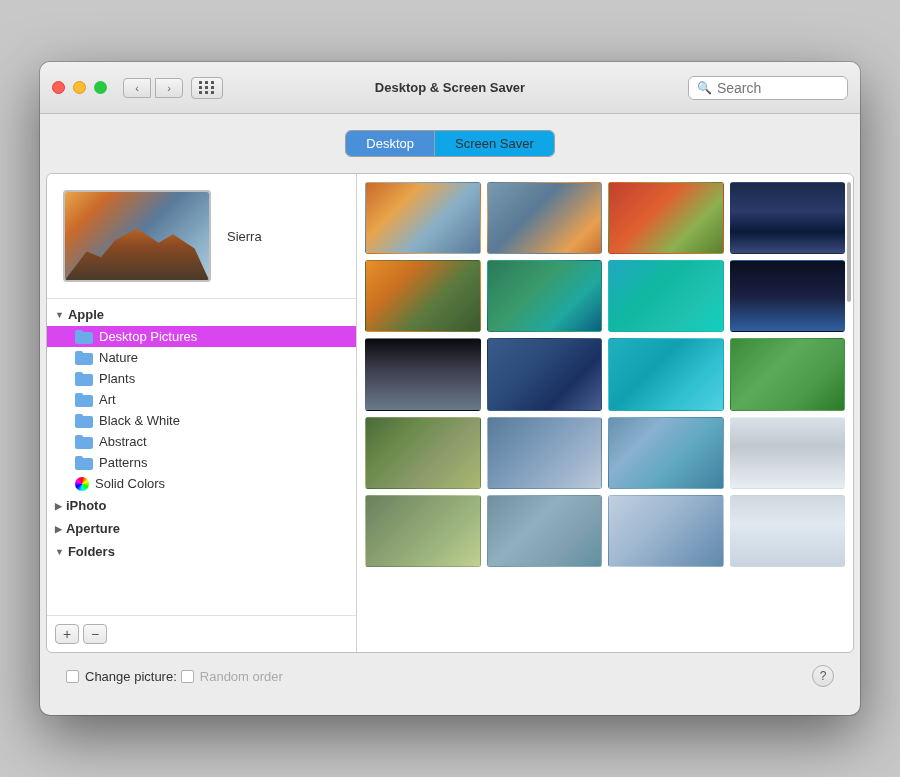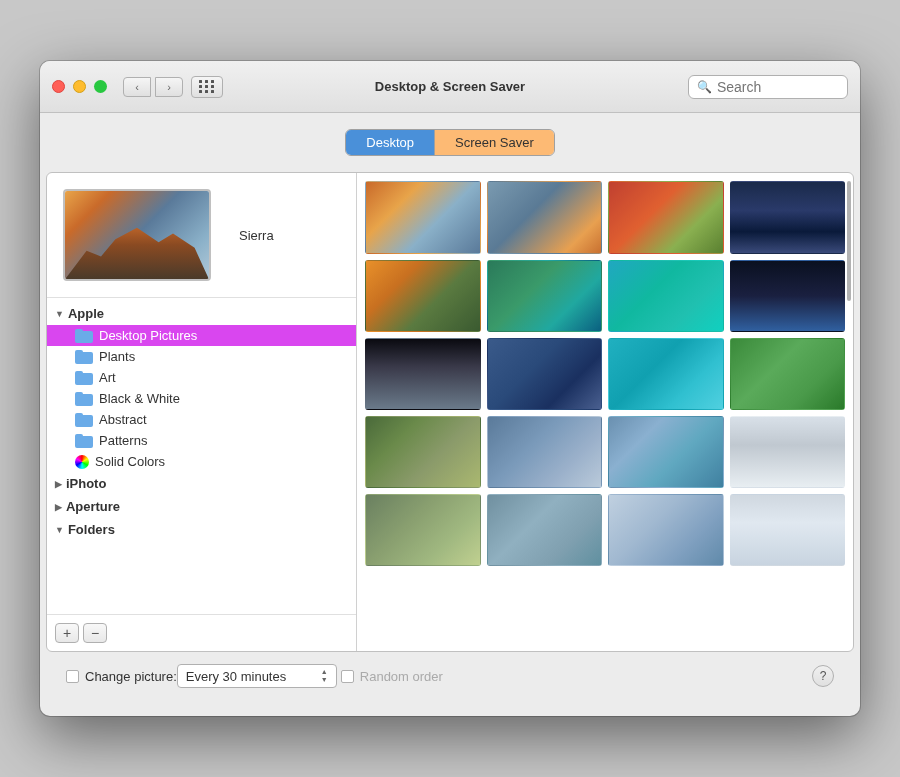--- a/index.html
+++ b/index.html
@@ -129,21 +129,21 @@
     .tab-group {
       display: flex;
       border: 1px solid #a0a0a0;
       border-radius: 6px;
       overflow: hidden;
     }
     .tab {
       padding: 5px 20px;
       font-size: 13px;
       cursor: pointer;
-      background: #fdba74;
+      background: #0ea5e9;
       color: #333;
       border: none;
     }
     .tab.active {
       background: #4a90d9;
       color: white;
       font-weight: 500;
     }
     .tab:not(:last-child) {
       border-right: 1px solid #a0a0a0;
@@ -159,21 +159,21 @@
     .preview-sidebar {
       width: 310px;
       border-right: 1px solid #d0d0d0;
       display: flex;
       flex-direction: column;
     }
     .preview-area {
       padding: 16px;
       display: flex;
       align-items: center;
-      gap: 28px;
+      gap: 16px;
       border-bottom: 1px solid #e0e0e0;
     }
     .preview-thumb {
       width: 148px;
       height: 92px;
       border-radius: 4px;
       border: 2px solid #c0c0c0;
       overflow: hidden;
       flex-shrink: 0;
     }
@@ -460,20 +460,27 @@
             <span class="triangle">▼</span>
             <span>Apple</span>
           </div>
 
           <div class="source-item selected">
             <div class="folder-icon">
               <div class="folder-tab"></div>
               <div class="folder-body"></div>
             </div>
             <span>Desktop Pictures</span>
+          </div>
+          <div class="source-item">
+            <div class="folder-icon">
+              <div class="folder-tab"></div>
+              <div class="folder-body"></div>
+            </div>
+            <span>Nature</span>
           </div>
           <div class="source-item">
             <div class="folder-icon">
               <div class="folder-tab"></div>
               <div class="folder-body"></div>
             </div>
             <span>Plants</span>
           </div>
           <div class="source-item">
             <div class="folder-icon">
@@ -557,27 +564,20 @@
           <div class="scrollbar-thumb"></div>
         </div>
       </div>
     </div>
 
     <div class="bottom-bar">
       <div class="checkbox-label">
         <div class="checkbox"></div>
         <span class="bottom-label">Change picture:</span>
       </div>
-      <div class="select-box">
-        <span class="select-text">Every 30 minutes</span>
-        <div class="select-arrows">
-          <span>▲</span>
-          <span>▼</span>
-        </div>
-      </div>
       <div class="checkbox-label" style="margin-left: 4px;">
         <div class="checkbox"></div>
         <span class="bottom-label disabled">Random order</span>
       </div>
       <div class="help-btn">?</div>
     </div>
   </div>
 </div>
 
 </body></html>

